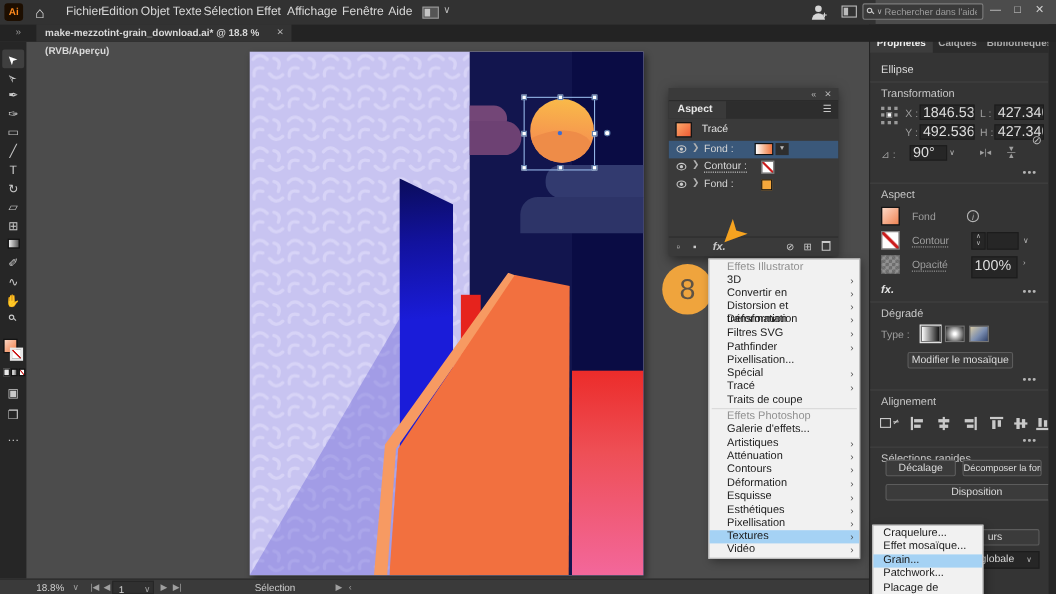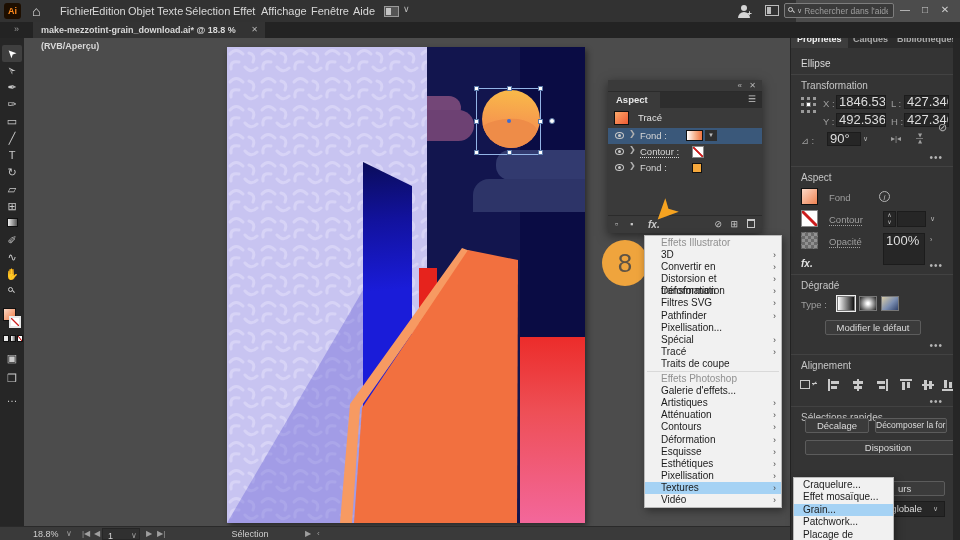--- a/index.html
+++ b/index.html
@@ -413,34 +413,34 @@
     <span class="gsw" style="position:absolute;left:10px;top:166px;width:17px;height:17px;background:linear-gradient(135deg,#fcd9c8,#ef8352)"></span>
     <span class="slabel" style="left:38px;top:170px">Fond</span>
     <span class="infoc" style="left:88px;top:169px">i</span>
     <span class="nsw" style="position:absolute;left:10px;top:188px;width:17px;height:17px"></span>
     <span class="slabel dotted" style="left:38px;top:192px">Contour</span>
     <div class="field" style="left:92px;top:189px;width:13px;height:16px;color:#bbb;font-size:6px;line-height:7px;text-align:center">∧<br>∨</div>
     <div class="field" style="left:106px;top:189px;width:29px;height:16px"></div>
     <span style="position:absolute;left:139px;top:193px" class="chev">∨</span>
     <span class="checker" style="position:absolute;left:10px;top:210px;width:17px;height:17px;border:1px dashed #888;opacity:.55"></span>
     <span class="slabel dotted" style="left:38px;top:214px">Opacité</span>
-    <div class="field" style="left:92px;top:211px;width:42px;height:32px;line-height:14px">100%</div>
+    <div class="field" style="left:92px;top:211px;width:42px;height:20px;line-height:14px">100%</div>
     <span style="position:absolute;left:139px;top:214px" class="chev">›</span>
     <span class="fxtxt" style="position:absolute;left:10px;top:236px;font-size:10px">fx.</span>
     <span class="dots3" style="top:238px">•••</span>
     <div class="divider" style="top:252px"></div>
 
     <span class="sect" style="top:258px">Dégradé</span>
     <span class="slabel" style="left:10px;top:277px">Type :</span>
     <div style="position:absolute;left:46px;top:274px;height:17px">
       <span class="gtype" style="left:0;background:linear-gradient(90deg,#fff,#111);box-shadow:0 0 0 1px #eee"></span>
       <span class="gtype" style="left:22px;background:radial-gradient(circle,#fff 10%,#222)"></span>
       <span class="gtype" style="left:44px;background:linear-gradient(135deg,#d8cba6,#7a8db0 55%,#31436b)"></span>
     </div>
-    <div class="dbtn" style="left:34px;top:298px;width:96px">Modifier le défaut</div>
+    <div class="dbtn" style="left:34px;top:298px;width:96px">Modifier le mosaïque</div>
     <span class="dots3" style="top:318px">•••</span>
     <div class="divider" style="top:332px"></div>
 
     <span class="sect" style="top:338px">Alignement</span>
     <div style="position:absolute;left:8px;top:356px;height:14px;width:150px">
       <span class="alico" style="left:0;width:20px">
         <i style="left:1px;top:2px;width:10px;height:9px;border:1px solid #c9c9c9;background:none"></i>
         <i style="left:13px;top:5px;width:5px;height:1px"></i>
           <i style="left:15px;top:3px;width:1px;height:5px;background:none;border-left:1px solid #c9c9c9;transform:rotate(45deg)"></i>
       </span>

